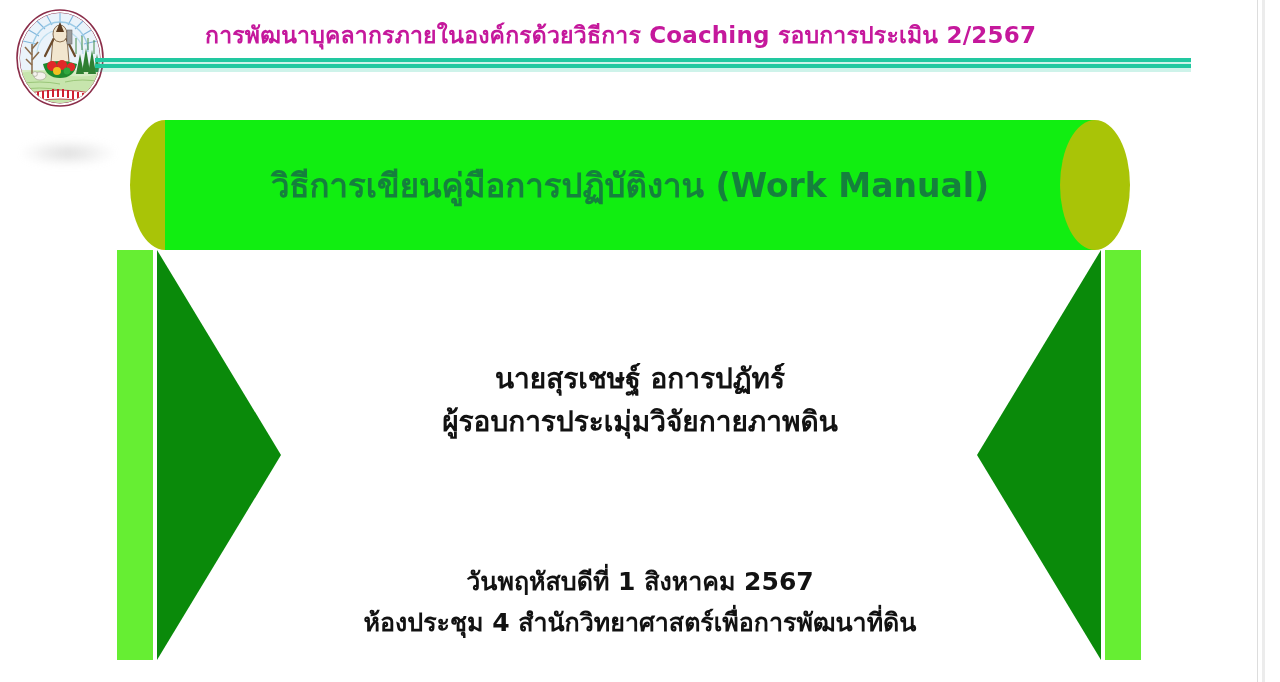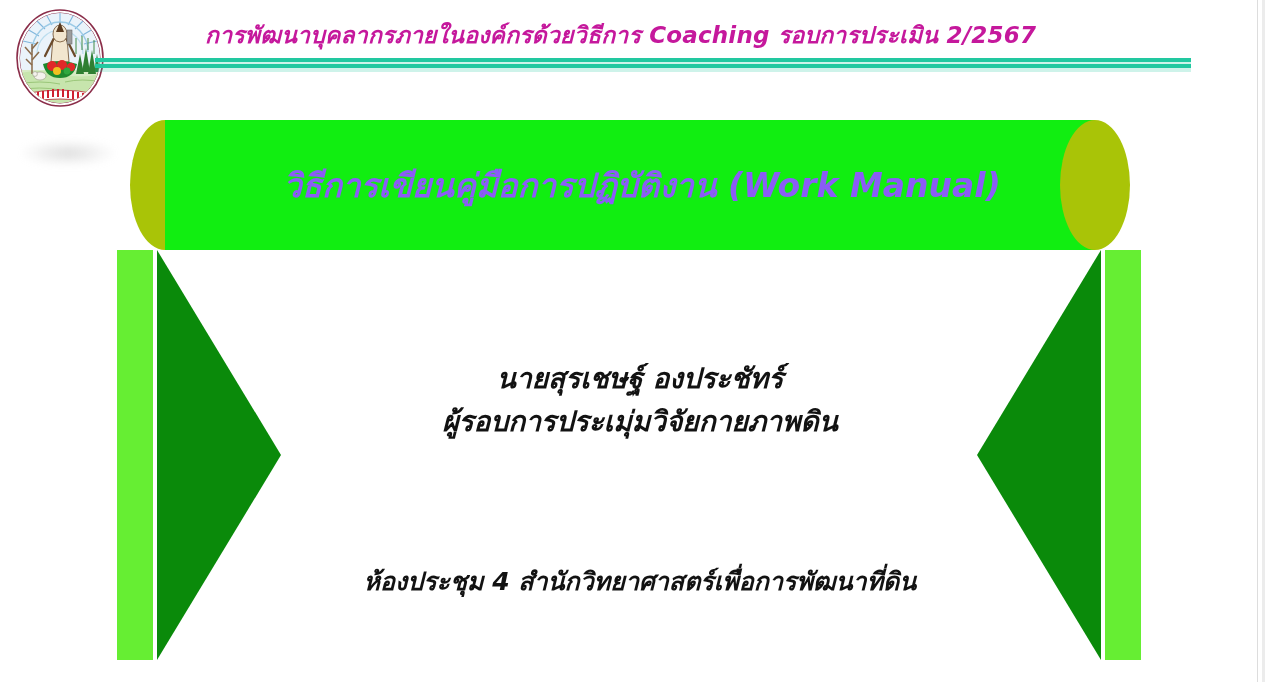--- a/index.html
+++ b/index.html
@@ -14,21 +14,20 @@
     overflow: hidden;
     position: relative;
   }
 
   
   #slide {
     position: absolute;
     inset: 0;
     background: #ffffff;
     overflow: hidden;
-    font-style: italic;
   }
 
   
   .page-edge {
     position: absolute;
     top: 0;
     left: 1257px;
     width: 1px;
     height: 682px;
     background: #d7d7d7;
@@ -167,30 +166,30 @@
     width: 70px;
     height: 130px;
     border-radius: 50%;
     background: #A9C407;
   }
   .banner-cap.left  { left: 0px;   }
   .banner-cap.right { left: 930px; }
 
   .banner-title {
     position: absolute;
-    left: 12px;
+    left: 0;
     top: 0;
     width: 1000px;
     height: 130px;
     display: flex;
     align-items: center;
     justify-content: center;
     font-size: 33px;
     font-weight: 700;
-    color: #8b5cf6;
+    color: #15803d;
     text-align: center;
     white-space: nowrap;
     z-index: 3;
   }
 
   
   .speaker {
     position: absolute;
     left: 280px;
     top: 358px;
@@ -347,21 +346,22 @@
   <div class="tri-right"></div>
 
   <div class="banner">
     <div class="banner-cap left"></div>
     <div class="banner-body"></div>
     <div class="banner-cap right"></div>
     <div class="banner-title">วิธีการเขียนคู่มือการปฏิบัติงาน (Work Manual)</div>
   </div>
 
   <div class="speaker">
-    <div class="line">นายสุรเชษฐ์ องประชัทร์</div>
+    <div class="line">นายสุรเชษฐ์ อการปฏัทร์</div>
     <div class="line">ผู้รอบการประเมุ่มวิจัยกายภาพดิน</div>
   </div>
 
   <div class="eventinfo">
+    <div class="line">วันพฤหัสบดีที่ 1 สิงหาคม 2567</div>
     <div class="line">ห้องประชุม 4 สำนักวิทยาศาสตร์เพื่อการพัฒนาที่ดิน</div>
   </div>
 
 </div>
 
 </body></html>

